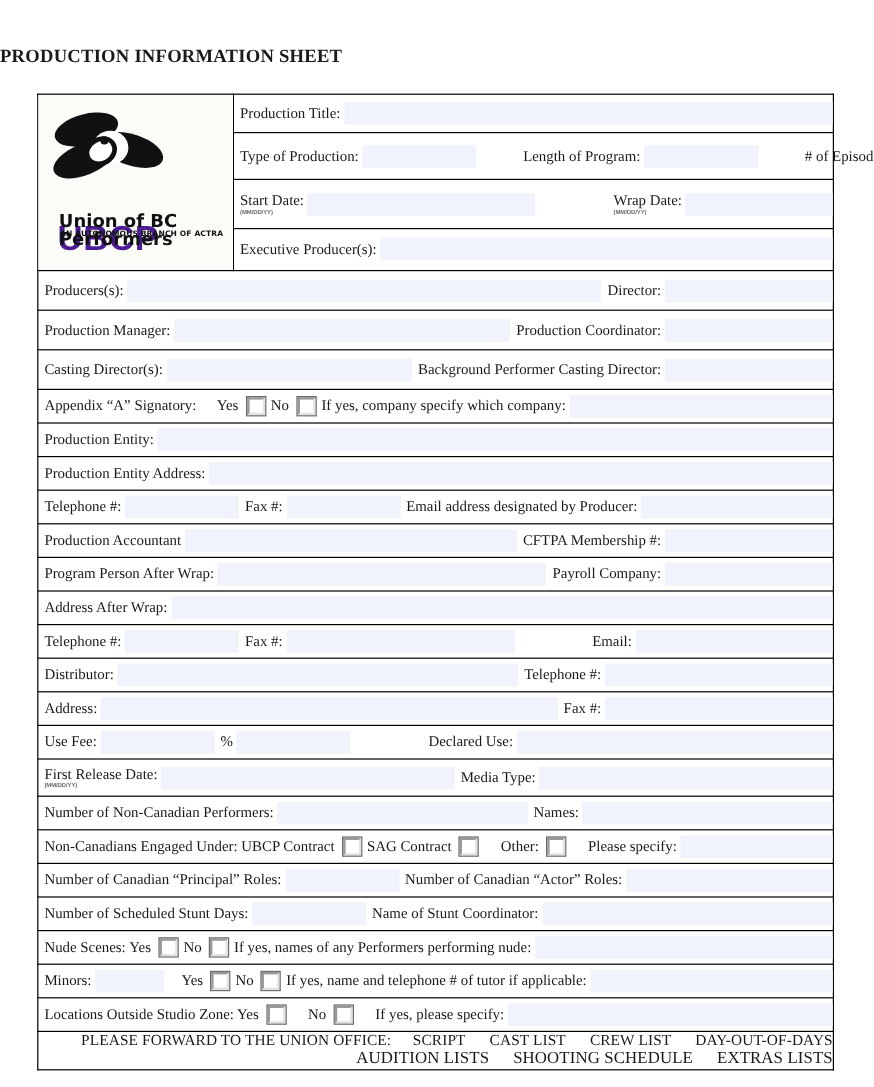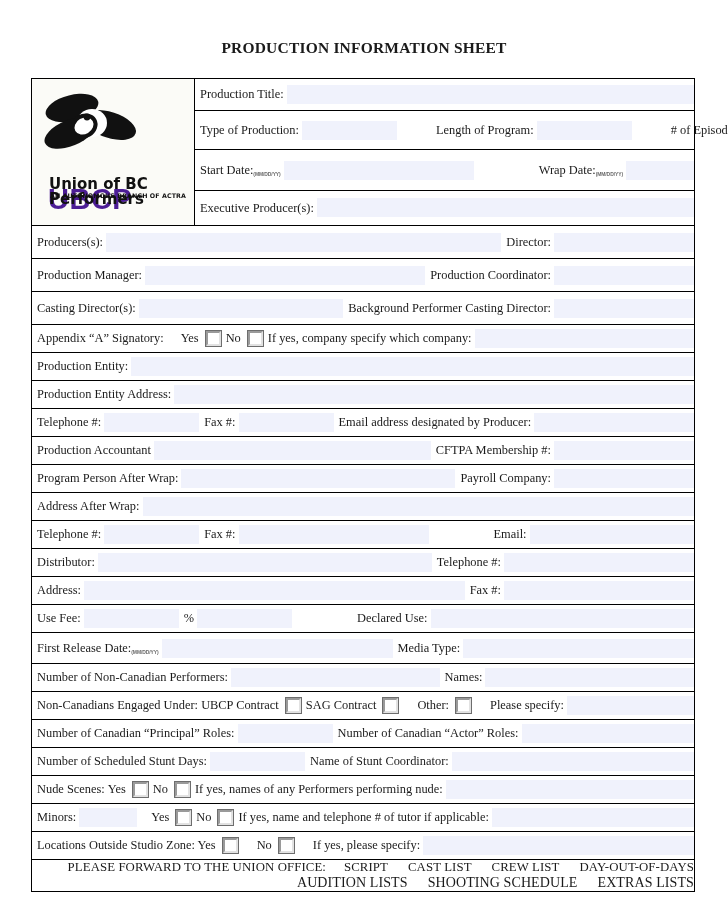--- a/index.html
+++ b/index.html
@@ -23,21 +23,20 @@
     height: 906px;
     background: #ffffff;
   }
 
   
   .doc-title {
     position: absolute;
     top: 39px;
     left: 0;
     width: 728px;
-    text-align: center;
     font-size: 15.5px;
     font-weight: bold;
     letter-spacing: 0.2px;
     font-family: "Liberation Serif", "DejaVu Serif", serif;
   }
 
   
   .form-table {
     position: absolute;
     left: 31px;
@@ -102,22 +101,22 @@
     outline: 1px solid #6d6d6d;
     margin: 0 5px 0 4px;
     flex: 0 0 auto;
     box-sizing: content-box;
     vertical-align: middle;
   }
 
   
   .datewrap {
     display: inline-flex;
-    flex-direction: row;
-    align-items: flex-end;
+    flex-direction: column;
+    align-items: flex-start;
     justify-content: center;
     padding-left: 5px;
     padding-right: 3px;
     flex: 0 0 auto;
   }
   .datehint {
     font-size: 5px;
     font-weight: bold;
     letter-spacing: -0.1px;
     color: #6b6b6b;

